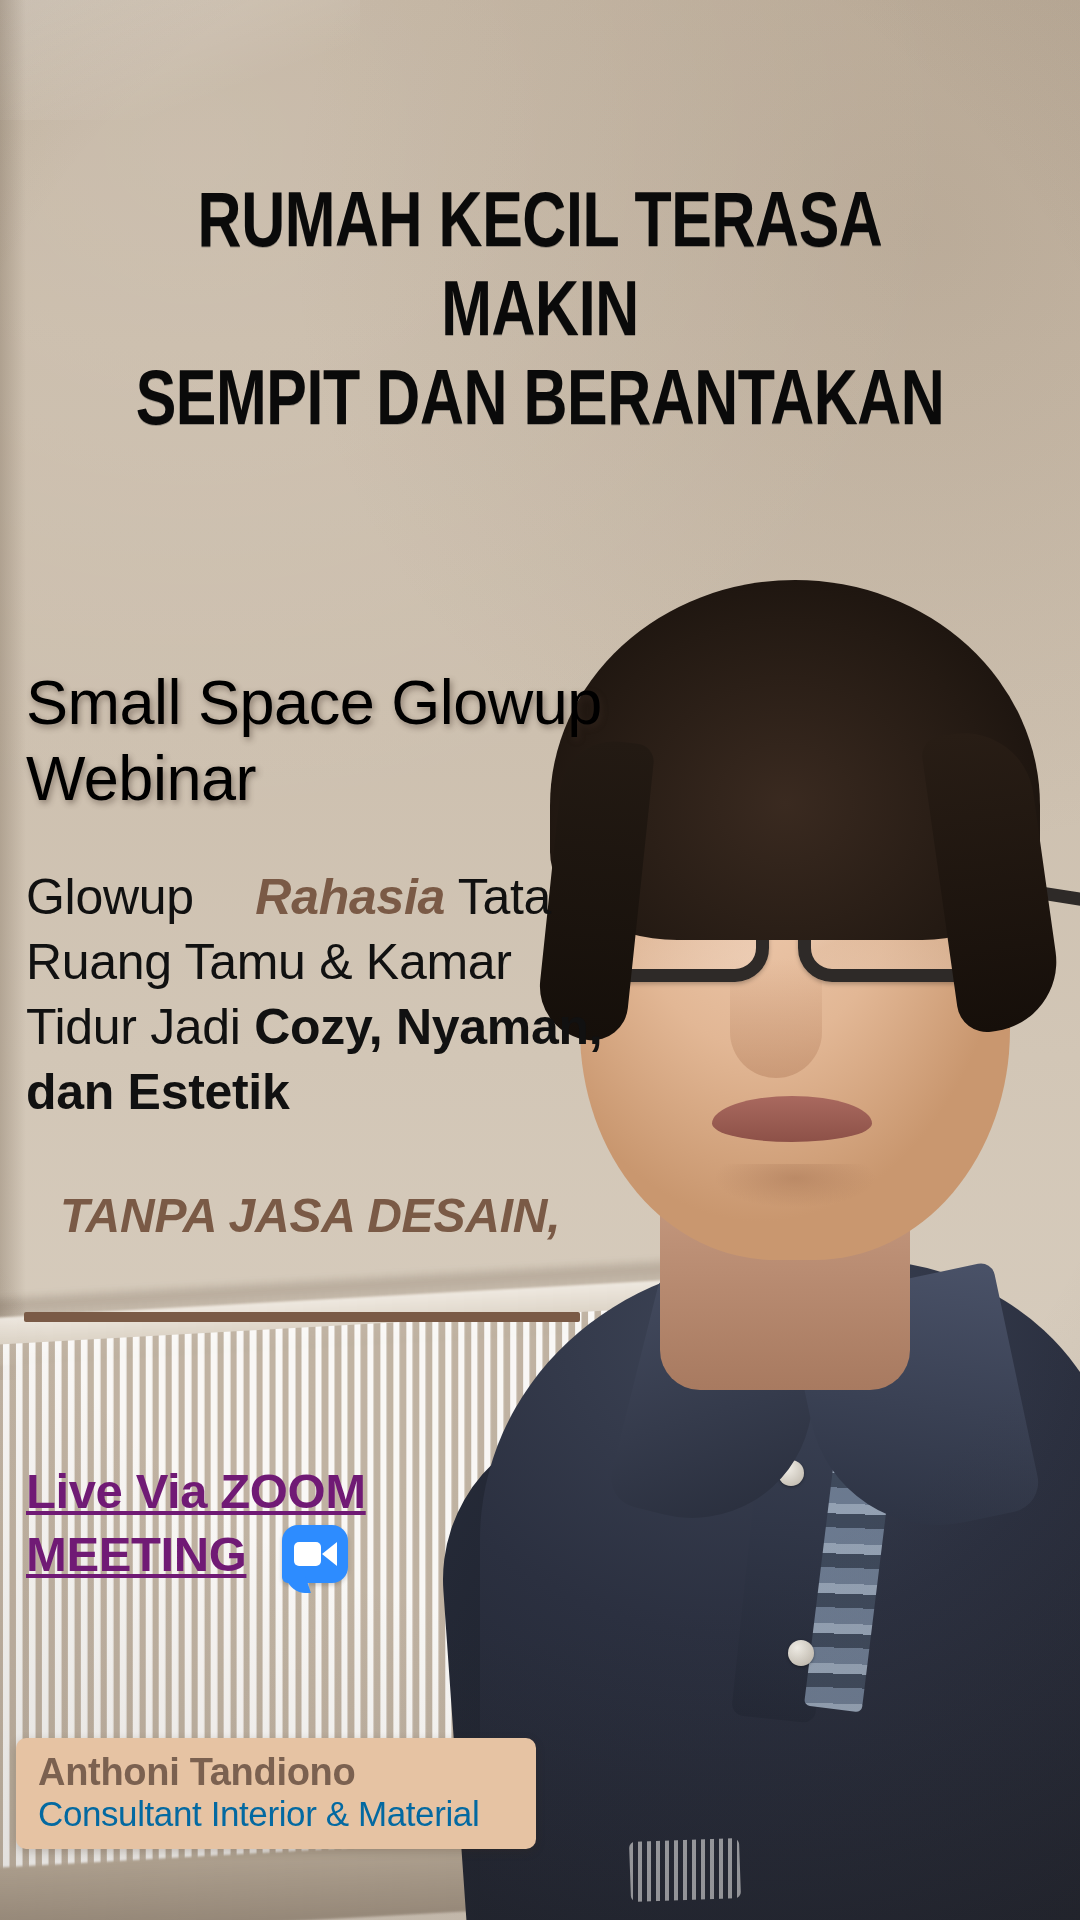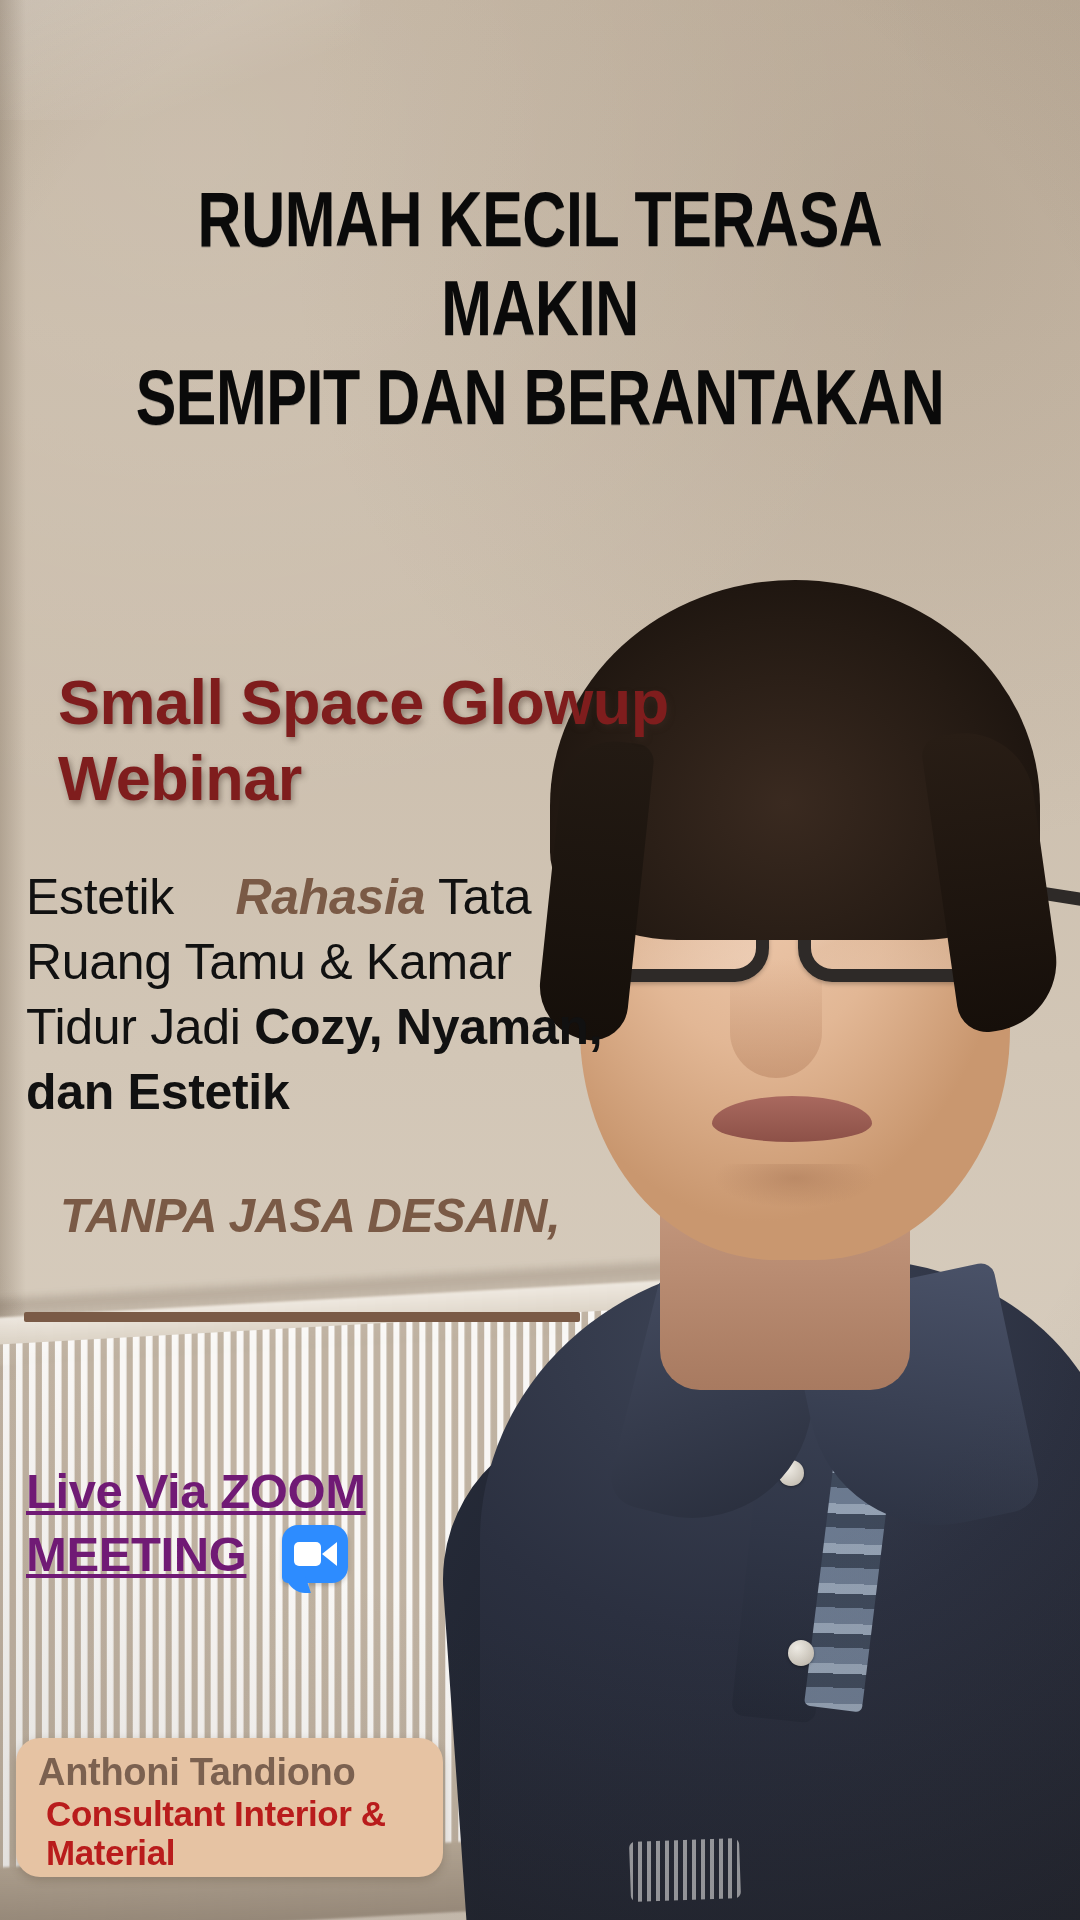--- a/index.html
+++ b/index.html
@@ -213,27 +213,26 @@
     line-height:1.14;
     letter-spacing:-0.5px;
     transform:scaleX(.78);
     transform-origin:center top;
     text-shadow:0 1px 0 rgba(0,0,0,.25);
   }
   .headline .l2 { display:block; }
 
   .subhead {
     position:absolute; left:26px; top:665px; width:700px;
-    color:#7f1d1d;
-    font-weight:bold;
+    color:#000000;
+    font-weight:normal;
     font-size:63px;
     line-height:1.20;
     letter-spacing:-.5px;
     text-shadow:2px 3px 6px rgba(60,45,35,.45);
-    margin-left:32px;
   }
 
   .body-copy {
     position:absolute; left:26px; top:865px; width:580px;
     color:#111111;
     font-size:50px;
     line-height:1.30;
     letter-spacing:-.3px;
   }
   .body-copy b { font-weight:bold; }
@@ -288,32 +287,32 @@
   .zoom-cam-tri {
     position:absolute; left:40px; top:17px; z-index:2;
     width:0; height:0;
     border-top:12px solid transparent;
     border-bottom:12px solid transparent;
     border-right:15px solid #ffffff;
   }
 
   .badge {
     position:absolute; left:16px; top:1738px;
-    width:427px; padding:14px 22px 4px 22px;
+    width:520px; padding:14px 22px 16px 22px;
     background:#e6c3a3;
-    border-radius:24px;
+    border-radius:10px;
     box-shadow:0 3px 10px rgba(60,40,25,.22);
   }
   .badge-name {
     color:#7b6150; font-weight:bold; font-size:38px; line-height:1.06;
     letter-spacing:-.3px;
   }
   .badge-role {
-    color:#b91c1c; font-weight:bold; font-size:35px; line-height:1.12;
-    letter-spacing:-.4px; margin-top:2px;margin-left:8px;
+    color:#0369a1; font-weight:normal; font-size:35px; line-height:1.12;
+    letter-spacing:-.4px; margin-top:2px;
   }
 </style>
 </head>
 <body>
 
 <div id="poster">
 
   <div class="wall"></div>
   <div class="wall-sheen"></div>
   <div class="ceiling-line"></div>
@@ -358,21 +357,21 @@
 
   <div class="photo-vignette"></div>
 
   <div class="headline">
     <span>RUMAH KECIL TERASA MAKIN</span>
     <span class="l2">SEMPIT DAN BERANTAKAN</span>
   </div>
 
   <div class="subhead">Small Space Glowup Webinar</div>
 
-  <div class="body-copy"><span>Estetik </span><span class="rahasia">Rahasia</span><span> Tata Ruang Tamu &amp; Kamar Tidur Jadi </span><b>Cozy, Nyaman, dan Estetik</b></div>
+  <div class="body-copy"><span>Glowup </span><span class="rahasia">Rahasia</span><span> Tata Ruang Tamu &amp; Kamar Tidur Jadi </span><b>Cozy, Nyaman, dan Estetik</b></div>
 
   <div class="callout">
     <span class="line">TANPA JASA DESAIN,</span>
   </div>
   <div class="callout-underline"></div>
 
   <div class="zoom-line">
     <div>Live Via ZOOM</div>
     <div class="row2">
       <span>MEETING</span>

